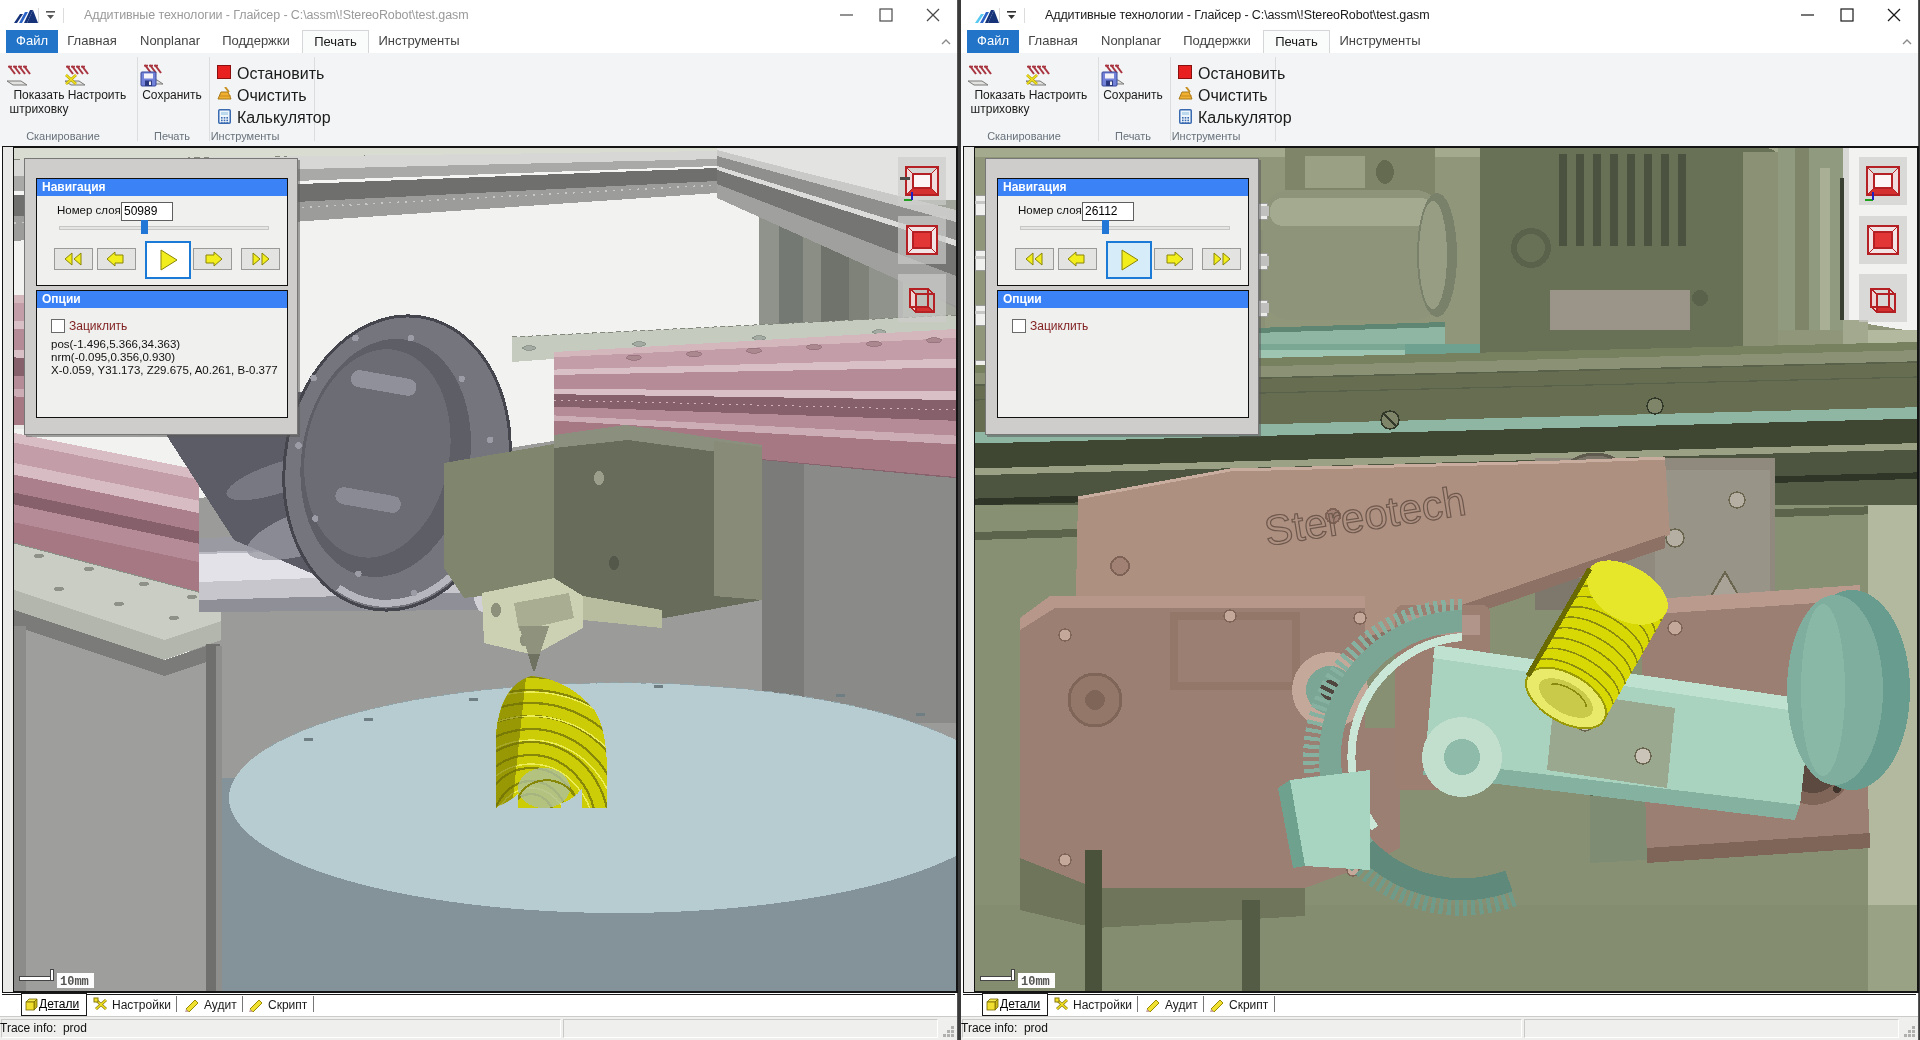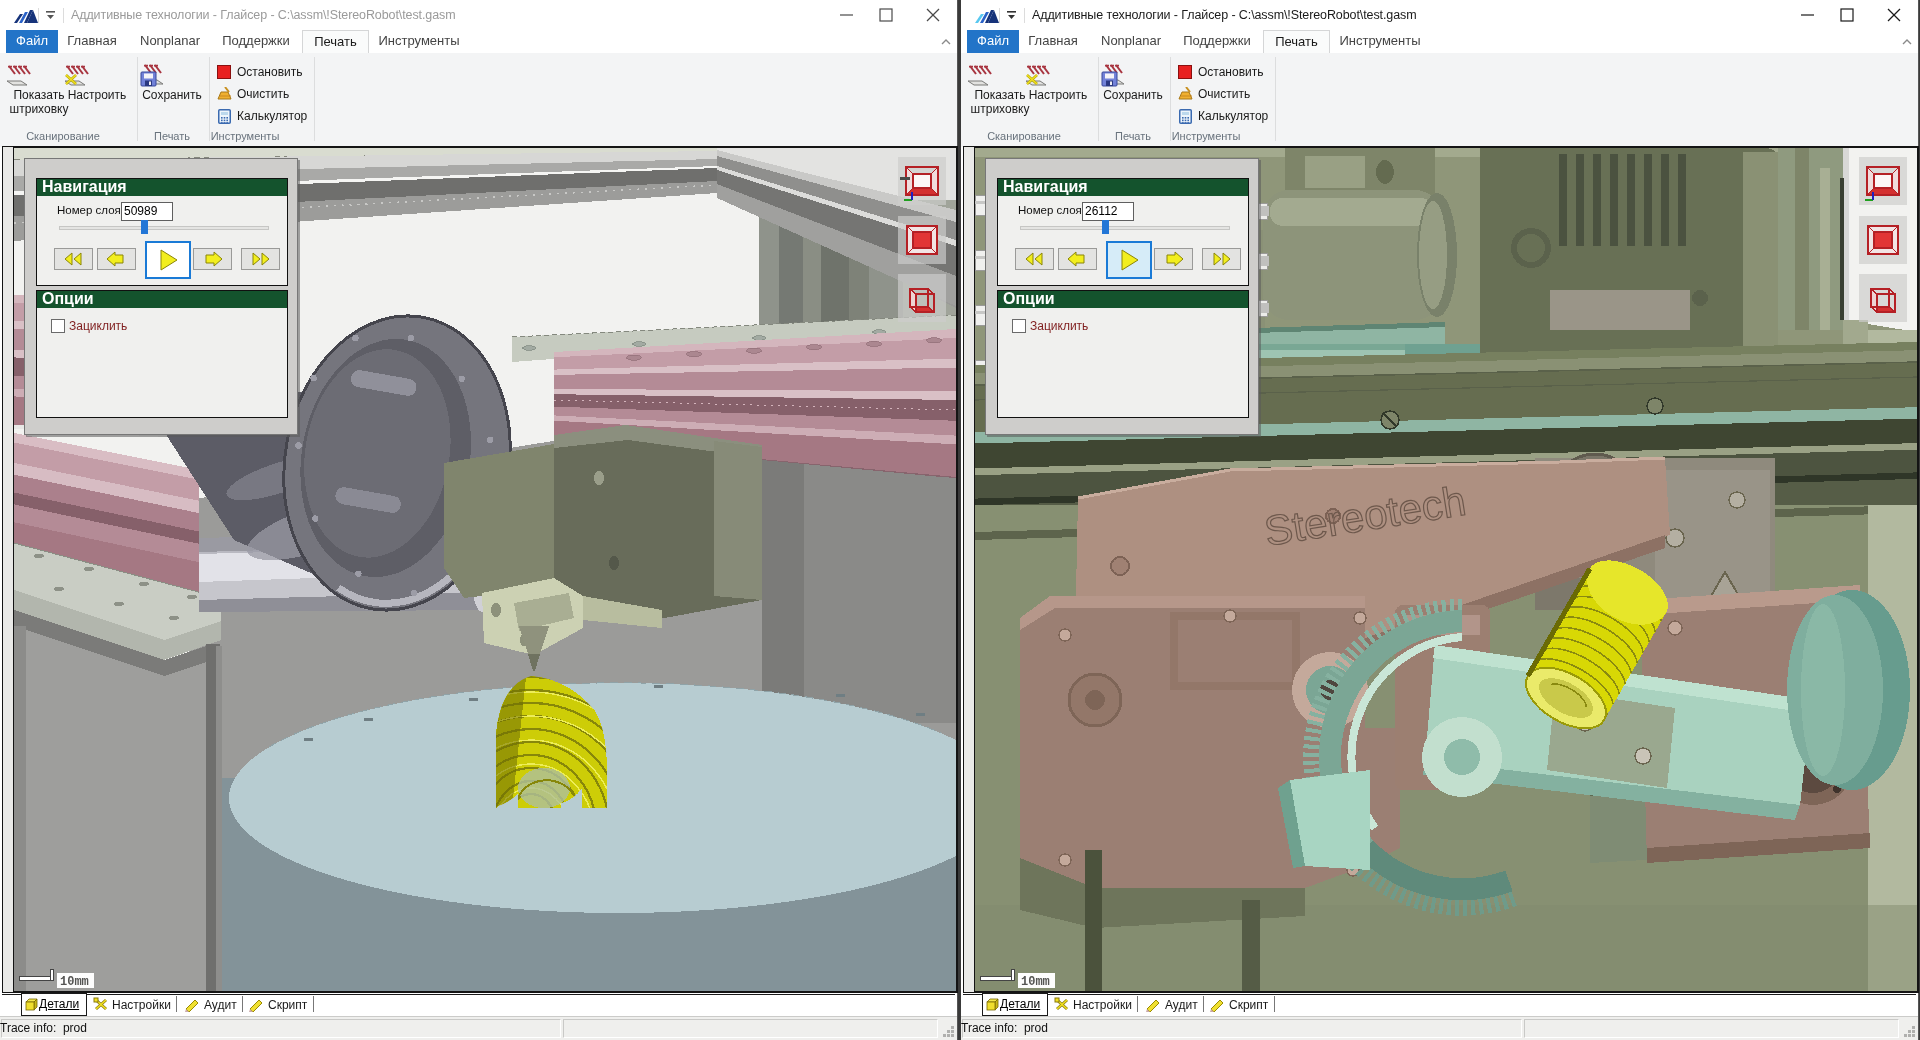--- a/index.html
+++ b/index.html
@@ -1,34 +1,34 @@
 <!DOCTYPE html>
 <html><head><meta charset="utf-8"><style>
 *{margin:0;padding:0;box-sizing:border-box}
 html,body{width:1920px;height:1040px;overflow:hidden}
 body{font-family:"Liberation Sans",sans-serif;background:#3a3a3a;position:relative}
 .win{position:absolute;top:0;width:958px;height:1040px;background:#fff}
 .cap{position:absolute;top:0;left:0;right:0;height:30px;background:#fff}
-.capt{position:absolute;left:71px;top:8px;font-size:12.5px;white-space:nowrap;letter-spacing:-0.1px}
+.capt{position:absolute;left:84px;top:8px;font-size:12.5px;white-space:nowrap;letter-spacing:-0.1px}
 .vsep{position:absolute;top:8px;width:1px;height:15px;background:#dcdcdc}
 .tabs{position:absolute;top:30px;left:0;right:0;height:23px;background:#fff}
 .tab{position:absolute;top:0;height:23px;font-size:13px;color:#444;line-height:22px;text-align:center}
 .tfile{background:#2274c8;color:#fff;font-weight:normal}
 .tact{background:#fafbfb;border:1px solid #d5d6d7;border-bottom:none;color:#1a1a1a}
 .ribbon{position:absolute;top:53px;left:0;right:0;height:94px;background:#f3f4f5}
 .gsep{position:absolute;top:57px;height:84px;width:1px;background:#dcddde}
 .glab{position:absolute;top:184px;font-size:11px;color:#68727c;text-align:center;width:140px;margin-top:-54px}
 .bigbtn{position:absolute;top:57px;width:70px;height:74px;text-align:center;font-size:12px;color:#1a1a1a}
 .bigbtn svg{margin-top:7px}
-.smltxt{position:absolute;font-size:12px;color:#1a1a1a;white-space:nowrap}
+.smltxt{position:absolute;font-size:16px;color:#1a1a1a;white-space:nowrap}
 .vpo{position:absolute;left:2px;top:146px;width:956px;height:847px;background:#e9e9e7;border:1px solid #141414}
 .vpi{position:absolute;left:10px;top:0px;width:944px;height:845px;border:1px solid #141414;overflow:hidden}
 .panel{position:absolute;left:24px;top:158px;width:274px;height:277px;background:#cecdcb;border:1px solid #777;box-shadow:2px 2px 0 rgba(90,90,90,0.55)}
 .pbox{position:absolute;left:11px;width:252px;background:#f0f0ee;border:1px solid #101010}
-.phead{height:17px;background:#14532d;color:#fff;font-size:16px;font-weight:bold;line-height:16px;padding-left:5px}
+.phead{height:17px;background:#3b82f6;color:#fff;font-size:12px;font-weight:bold;line-height:16px;padding-left:5px}
 .navlab{position:absolute;left:20px;top:25px;font-size:11.5px;color:#101010}
 .navinp{position:absolute;left:84px;top:23px;width:52px;height:19px;background:#fff;border:1px solid #5f5f5f;font-size:12px;padding-left:2px;line-height:17px}
 .strack{position:absolute;left:22px;top:47px;width:210px;height:4px;background:#e4e4e2;border:1px solid #c6c6c4}
 .sthumb{position:absolute;left:104px;top:41px;width:7px;height:14px;background:#2276d6}
 .nbtn{position:absolute;top:69px;width:39px;height:22px;background:#e3e3e1;border:1px solid #9a9a98}
 .nbtn svg,.pbtn svg{display:block;margin:auto}
 .pbtn{position:absolute;left:108px;top:62px;width:46px;height:38px;border:2px solid #1a7ad6;background:#fff}
 .chk{position:absolute;left:14px;top:28px;width:14px;height:14px;background:#fff;border:1px solid #6a6a6a}
 .chklab{position:absolute;left:32px;top:28px;font-size:12px;color:#7f1d1d}
 .ptext{position:absolute;left:14px;top:47px;font-size:11.5px;color:#101010;line-height:13px;white-space:pre}
@@ -434,20 +434,23 @@
               <path d="M11,4 L18,10 L11,16 Z"></path>
               <path d="M20,4 L27,10 L20,16 Z"></path>
             </g>
           </svg>
         </div>
     </div>
     <div class="pbox" style="top:131px;height:128px">
       <div class="phead">Опции</div>
       <div class="chk"></div>
         <div class="chklab">Зациклить</div>
+      <div class="ptext">pos(-1.496,5.366,34.363)
+nrm(-0.095,0.356,0.930)
+X-0.059, Y31.173, Z29.675, A0.261, B-0.377</div>
     </div>
   </div>
 
   <div class="btabs">
     <div class="btline"></div>
     <div class="btact"><u>Детали</u></div>
     <svg width="13" height="13" style="position:absolute;left:23px;top:5px" viewBox="0 0 13 13">
         <path d="M1,4 L4,1 L12,1 L9,4 Z" fill="#f4e84a" stroke="#7a6a00" stroke-width="0.8"></path>
         <path d="M9,4 L12,1 L12,9 L9,12 Z" fill="#c8b818" stroke="#7a6a00" stroke-width="0.8"></path>
         <rect x="1" y="4" width="8" height="8" fill="#f0df2e" stroke="#7a6a00" stroke-width="0.8"></rect>

